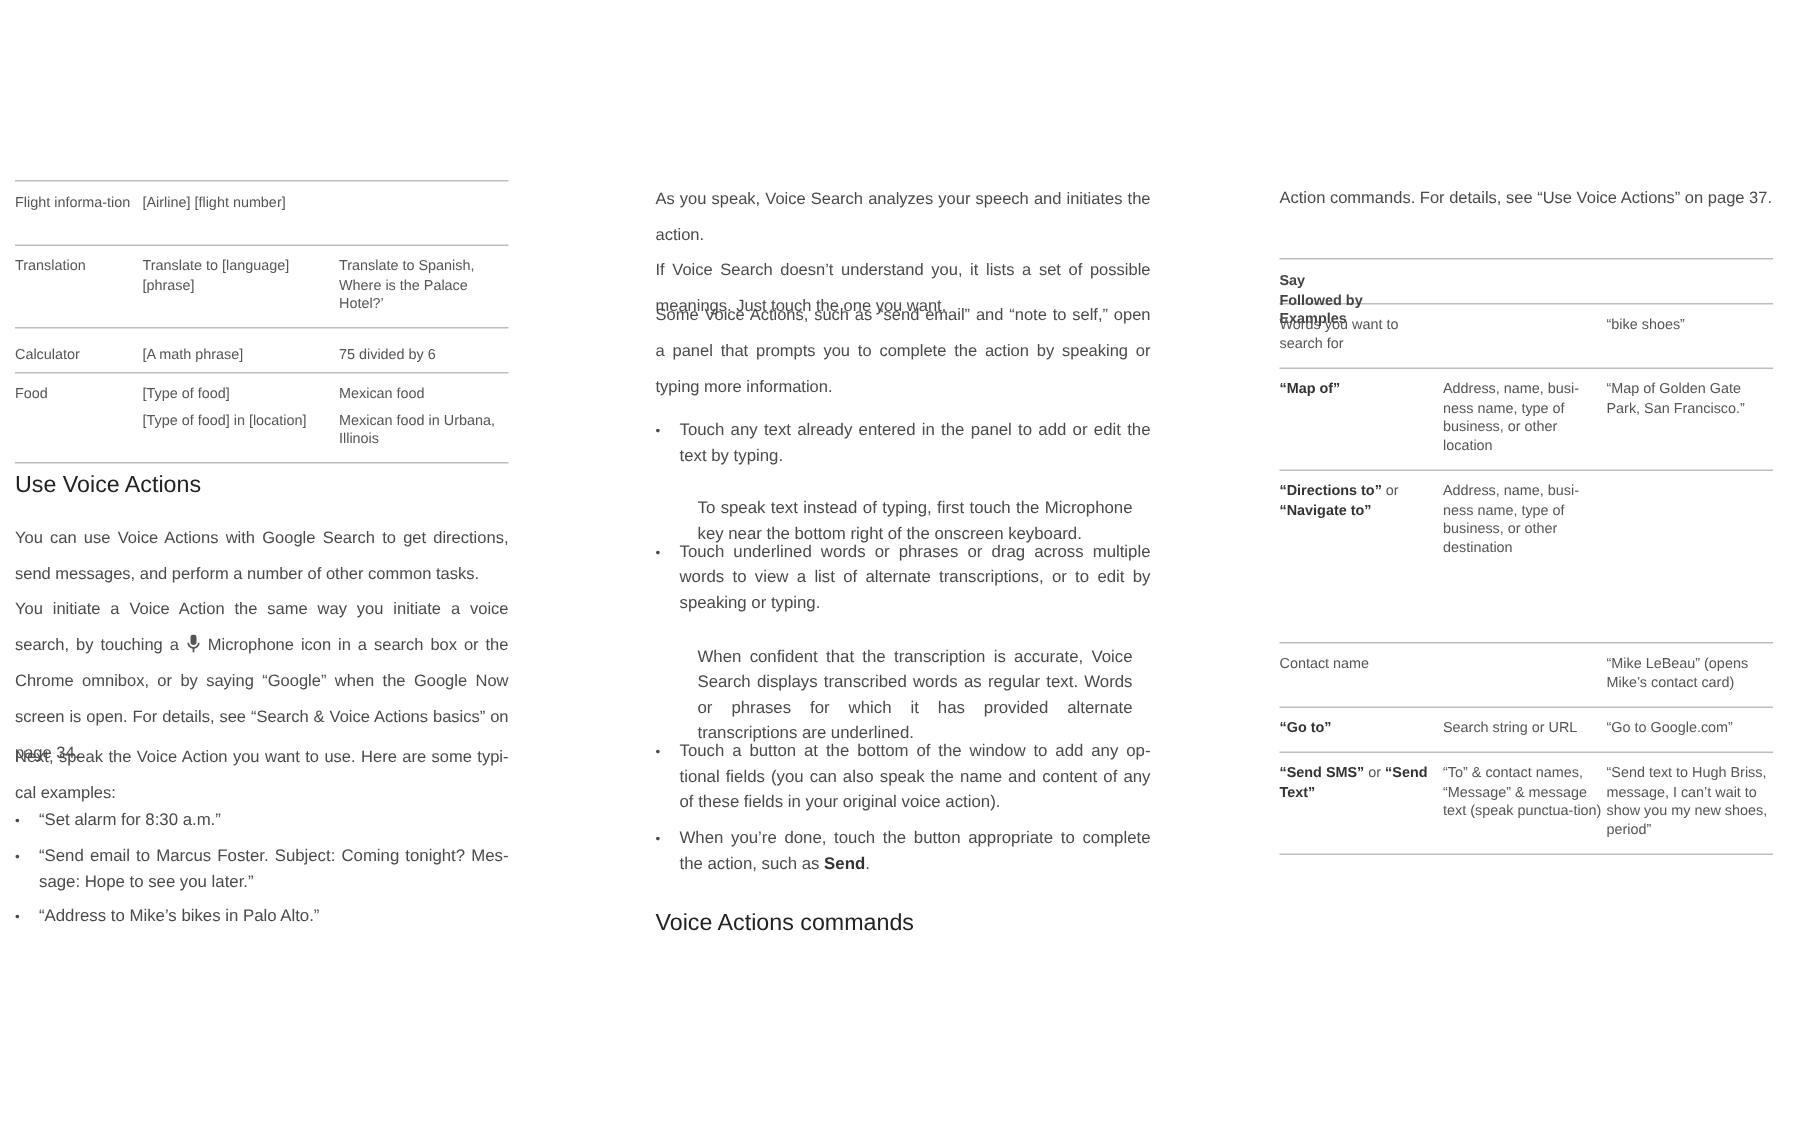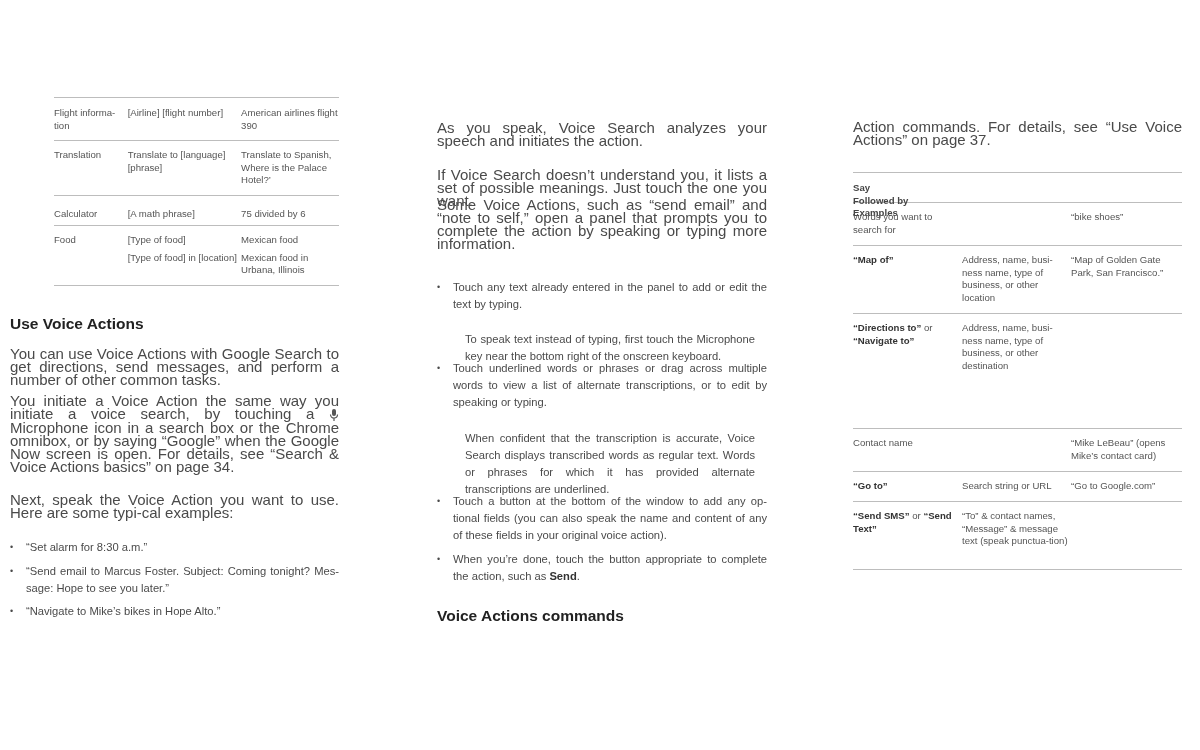--- a/index.html
+++ b/index.html
@@ -22,40 +22,37 @@
     #tbl1 .c1 { width: 85px; }
     #tbl1 .c2 { width: 131px; }
     #tbl1 .c3 { width: 113px; }
     #tbl3 .c1 { width: 109px; }
     #tbl3 .c2 { width: 109px; }
     #tbl3 .c3 { width: 111px; }
     .th { font-weight: bold; color: #444; flex-direction: column; }
     b { font-weight: bold; color: #333; }
 
     
-    .para { position: absolute; left: 0; right: 0; margin: 0; font-size: 15px; line-height: 13px; text-align: justify; color: #4a4a4a; }
-    h2 { position: absolute; left: 0; margin: 0; font-size: 15.5px; font-weight: bold; color: #222; }
+    .para { position: absolute; left: 0; right: 0; margin: 0; font-size: 11px; line-height: 24px; text-align: justify; color: #4a4a4a; }
+    h2 { position: absolute; left: 0; margin: 0; font-size: 15.5px; font-weight: normal; color: #222; }
     .bullet { position: absolute; left: 0; right: 0; font-size: 11.2px; line-height: 17px; color: #4a4a4a; text-align: justify; }
     .bullet .dot { position: absolute; left: 0; top: 0; width: 12px; font-size: 9px; }
     .bullet .txt { margin-left: 16px; display: block; }
     .sub { position: absolute; left: 16px; right: 0; font-size: 11.2px; line-height: 17px; color: #4a4a4a; text-align: justify; margin: 12px; }
     .mic { display: inline-block; width: 10px; height: 12px; vertical-align: -2px; }
   </style>
 </head>
 <body>
 
 <div class="col" id="col1">
-  <div class="tbl" id="tbl1" style="top:97px;margin-left:44px;">
+  <div class="tbl" id="tbl1" style="top:120px;">
     <div class="tr" style="height:43px;padding-top:9px;box-sizing:border-box;">
       <div class="td c1">Flight informa-tion</div>
       <div class="td c2">
           <p>[Airline] [flight number]</p>
-        </div>
-      <div class="td c3">
-          <p>American airlines flight 390</p>
         </div>
     </div>
     <div class="tr" style="height:55px;padding-top:8px;box-sizing:border-box;">
       <div class="td c1">Translation</div>
       <div class="td c2">
           <p>Translate to [language] [phrase]</p>
         </div>
       <div class="td c3">
           <p>Translate to Spanish, Where is the Palace Hotel?’</p>
         </div>
@@ -98,21 +95,21 @@
   <div class="bullet" style="top:539px;">
       <span class="dot">•</span>
       <span class="txt">“Set alarm for 8:30 a.m.”</span>
     </div>
   <div class="bullet" style="top:563px;">
       <span class="dot">•</span>
       <span class="txt">“Send email to Marcus Foster. Subject: Coming tonight? Mes-sage: Hope to see you later.”</span>
     </div>
   <div class="bullet" style="top:603px;">
       <span class="dot">•</span>
-      <span class="txt">“Navigate to Mike’s bikes in Hope Alto.”</span>
+      <span class="txt">“Address to Mike’s bikes in Palo Alto.”</span>
     </div>
 </div>
 
 <div class="col" id="col2">
   <p class="para" style="top:121px;">As you speak, Voice Search analyzes your speech and initiates the action.</p>
   <p class="para" style="top:168px;">If Voice Search doesn’t understand you, it lists a set of possible meanings. Just touch the one you want.</p>
   <p class="para" style="top:198px;">Some Voice Actions, such as “send email” and “note to self,” open a panel that prompts you to complete the action by speaking or typing more information.</p>
 
   <div class="bullet" style="top:279px;">
       <span class="dot">•</span>
@@ -176,15 +173,18 @@
     <div class="tr" style="height:30px;padding-top:8px;box-sizing:border-box;">
       <div class="td c1"><b>“Go to”</b></div>
       <div class="td c2">Search string or URL</div>
       <div class="td c3">
           <p>“Go to Google.com”</p>
         </div>
     </div>
     <div class="tr" style="height:68px;padding-top:8px;box-sizing:border-box;">
       <div class="td c1"><b>“Send SMS”</b><span> or </span><b>“Send Text”</b></div>
       <div class="td c2">“To” &amp; contact names, “Message” &amp; message text (speak punctua-tion)</div>
+      <div class="td c3">
+          <p>“Send text to Hugh Briss, message, I can’t wait to show you my new shoes, period”</p>
+        </div>
     </div>
   </div>
 </div>
 
 </body></html>

